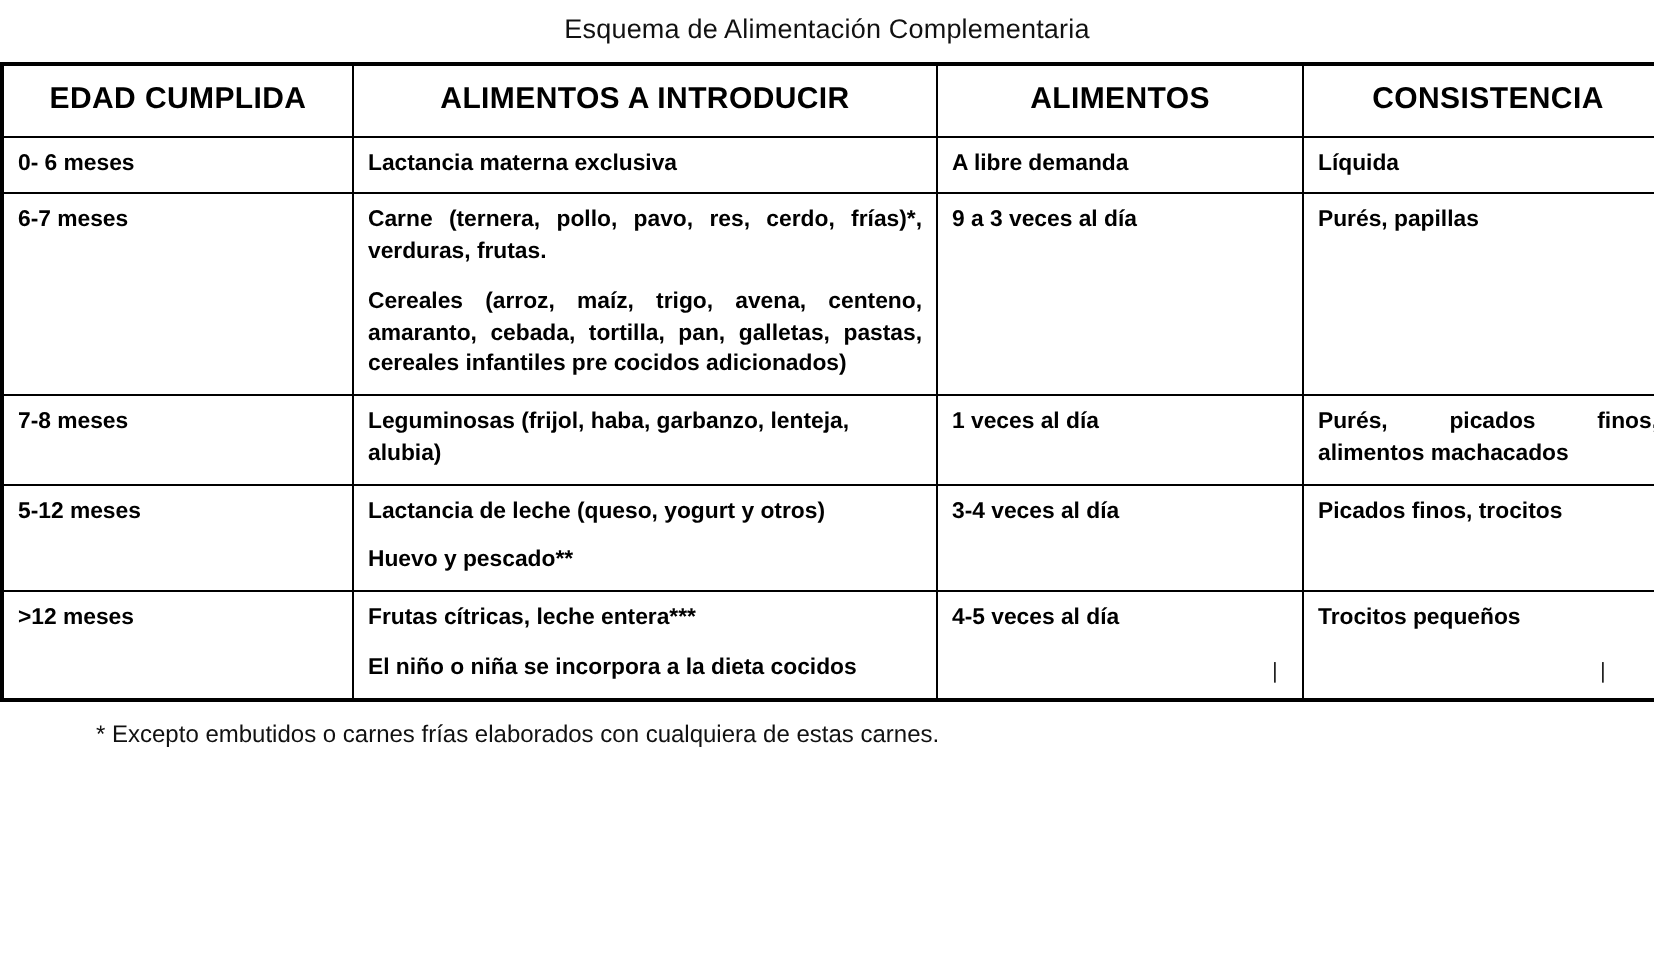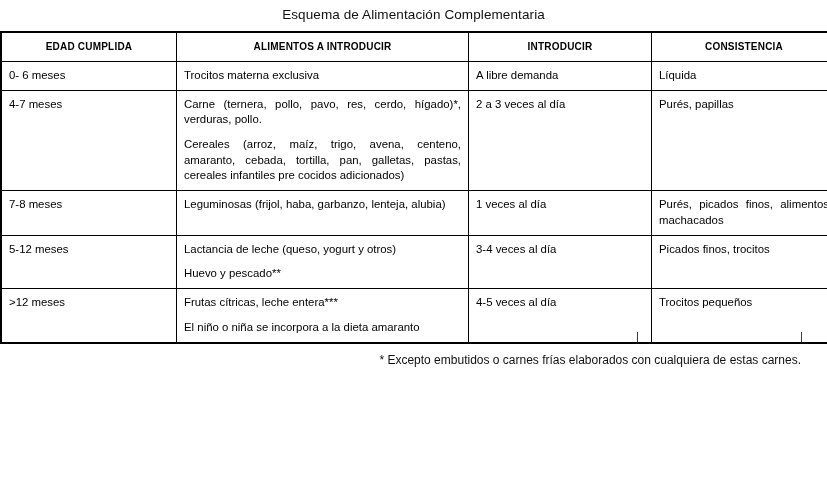--- a/index.html
+++ b/index.html
@@ -36,25 +36,26 @@
     width: 775px;
     border: 2px solid #000;
   }
   table.schema td, table.schema th {
     border: 1px solid #000;
     vertical-align: top;
     padding: 6px 7px 6px 7px;
     font-size: 11.4px;
     line-height: 1.38;
     text-align: left;
+    font-weight: bold;
   }
   table.schema thead th {
     text-align: center;
     font-weight: bold;
-    font-size: 10px;
+    font-size: 15px;
     padding-top: 7px;
     padding-bottom: 7px;
     letter-spacing: 0.2px;
     vertical-align: middle;
   }
   .col-edad { width: 160px; }
   .col-alim { width: 277px; }
   .col-frec { width: 168px; }
   .col-cons { width: 170px; }
 
@@ -67,21 +68,20 @@
   .row-tall td { padding-top: 12px; padding-bottom: 12px; }
 
   .footnote {
     margin: 0 auto;
     width: 775px;
     font-size: 12px;
     padding-top: 9px;
     padding-left: 22px;
     box-sizing: border-box;
     color: #111;
-    text-align: right;
   }
   .edge-marks {
     position: absolute;
     bottom: 2px;
     left: 0;
     width: 827px;
     height: 10px;
   }
   .edge-marks span {
     position: absolute;
@@ -96,42 +96,42 @@
 
 <div class="page">
 
   <div class="doc-title">Esquema de Alimentación Complementaria</div>
 
   <table class="schema">
     <thead>
       <tr>
         <th class="col-edad">EDAD CUMPLIDA</th>
         <th class="col-alim">ALIMENTOS A INTRODUCIR</th>
-        <th class="col-frec">INTRODUCIR</th>
+        <th class="col-frec">ALIMENTOS</th>
         <th class="col-cons">CONSISTENCIA</th>
       </tr>
     </thead>
     <tbody>
 
       <tr>
         <td>0- 6 meses</td>
         <td>
-          <p class="p0">Trocitos materna exclusiva</p>
+          <p class="p0">Lactancia materna exclusiva</p>
         </td>
         <td>A libre demanda</td>
         <td>Líquida</td>
       </tr>
 
       <tr class="row-tall">
-        <td class="mid">4-7 meses</td>
+        <td class="mid">6-7 meses</td>
         <td>
-          <p class="p-gap just">Carne (ternera, pollo, pavo, res, cerdo, hígado)*, verduras, pollo.</p>
+          <p class="p-gap just">Carne (ternera, pollo, pavo, res, cerdo, frías)*, verduras, frutas.</p>
           <p class="p0 just">Cereales (arroz, maíz, trigo, avena, centeno, amaranto, cebada, tortilla, pan, galletas, pastas, cereales infantiles pre cocidos adicionados)</p>
         </td>
-        <td class="mid">2 a 3 veces al día</td>
+        <td class="mid">9 a 3 veces al día</td>
         <td class="mid">Purés, papillas</td>
       </tr>
 
       <tr class="row-tall">
         <td class="mid">7-8 meses</td>
         <td>
           <p class="p0">Leguminosas (frijol, haba, garbanzo, lenteja, alubia)</p>
         </td>
         <td class="mid">1 veces al día</td>
         <td>
@@ -146,21 +146,21 @@
           <p class="p0">Huevo y pescado**</p>
         </td>
         <td class="mid">3-4 veces al día</td>
         <td class="mid">Picados finos, trocitos</td>
       </tr>
 
       <tr class="row-tall">
         <td class="mid">&gt;12 meses</td>
         <td class="pad-top-sm">
           <p class="p-gap">Frutas cítricas, leche entera***</p>
-          <p class="p0">El niño o niña se incorpora a la dieta amaranto</p>
+          <p class="p0">El niño o niña se incorpora a la dieta cocidos</p>
         </td>
         <td class="mid">4-5 veces al día</td>
         <td class="mid">Trocitos pequeños</td>
       </tr>
 
     </tbody>
   </table>
 
   <div class="footnote">* Excepto embutidos o carnes frías elaborados con cualquiera de estas carnes.</div>
 

